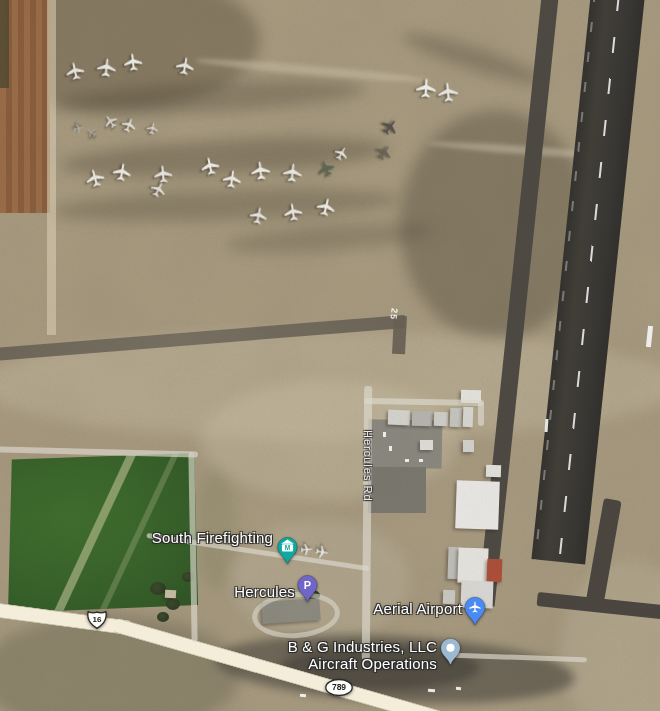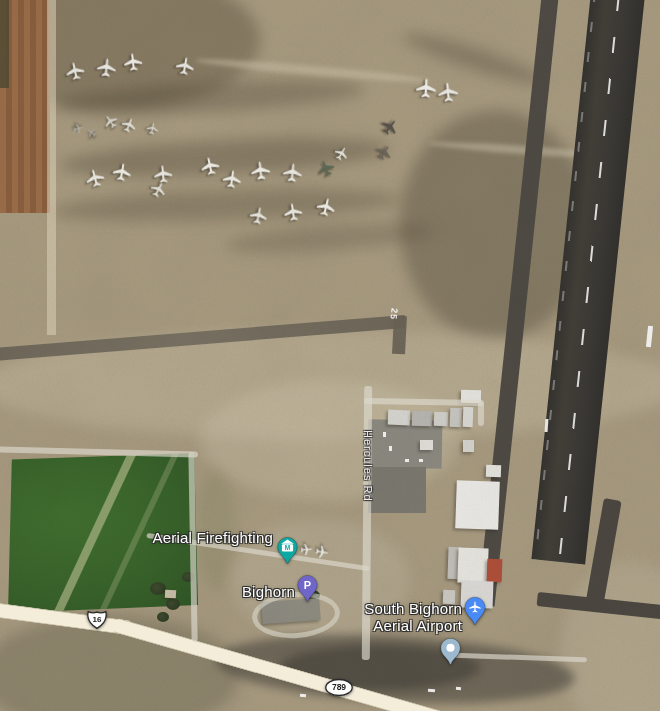--- a/index.html
+++ b/index.html
@@ -258,42 +258,45 @@
     <path d="M2.2 1.6 C5.2 3.2 8 3.4 11 2.2 C14 3.4 16.8 3.2 19.8 1.6 C20.6 5.4 20 9.4 17.6 12.6 C15.8 15 13.4 16.9 11 18.4 C8.6 16.9 6.2 15 4.4 12.6 C2 9.4 1.4 5.4 2.2 1.6 Z" fill="#fdfdfb" stroke="#2a2a2a" stroke-width="1.3"></path>
     <text x="11" y="12.4" font-size="8" font-weight="700" fill="#1d1d1d" text-anchor="middle" font-family="Liberation Sans, sans-serif">16</text>
   </svg>
 
   <svg class="pin" style="left:324px;top:678px" width="30" height="19" viewBox="0 0 30 19">
     <ellipse cx="15" cy="9.5" rx="13.2" ry="8" fill="#fdfdfb" stroke="#2a2a2a" stroke-width="1.3"></ellipse>
     <text x="15" y="12.4" font-size="8.5" font-weight="600" fill="#1d1d1d" text-anchor="middle" font-family="Liberation Sans, sans-serif">789</text>
   </svg>
 
   <div class="poi-label" style="left:55px;top:529px;width:218px">
-    <div>Aerial Firefighting</div>
+    <div>South Firefighting</div>
   </div>
   <svg class="pin" style="left:277px;top:536px" width="21" height="29" viewBox="0 0 24 32">
     <path stroke="rgba(0,0,0,.25)" stroke-width="1" d="M12 1 C5.9 1 1 5.9 1 12 C1 15.5 2.6 18.3 4.9 21.2 C7.5 24.4 10.5 27.3 11.3 30.3 C11.5 31 12.5 31 12.7 30.3 C13.5 27.3 16.5 24.4 19.1 21.2 C21.4 18.3 23 15.5 23 12 C23 5.9 18.1 1 12 1 Z" fill="#0ba9a2"></path>
     <path d="M12 3.4 L4.8 8.3 H19.2 Z" fill="#fff"></path>
     <rect x="5.6" y="8.9" width="12.8" height="8.2" rx="1.2" fill="#fff"></rect>
     <text x="12" y="15.7" font-size="7.5" font-weight="700" text-anchor="middle" font-family="Liberation Sans, sans-serif" fill="#0ba9a2">M</text>
   </svg>
 
-  <div class="poi-label" style="left:183px;top:583px;width:112px">Bighorn</div>
+  <div class="poi-label" style="left:183px;top:583px;width:112px">Hercules</div>
   <svg class="pin" style="left:297px;top:574px" width="21" height="29" viewBox="0 0 24 32">
     <path stroke="rgba(0,0,0,.25)" stroke-width="1" d="M12 1 C5.9 1 1 5.9 1 12 C1 15.5 2.6 18.3 4.9 21.2 C7.5 24.4 10.5 27.3 11.3 30.3 C11.5 31 12.5 31 12.7 30.3 C13.5 27.3 16.5 24.4 19.1 21.2 C21.4 18.3 23 15.5 23 12 C23 5.9 18.1 1 12 1 Z" fill="#6f66c8"></path>
     <text x="12" y="16.6" font-size="12.5" font-weight="700" fill="#fff" text-anchor="middle" font-family="Liberation Sans, sans-serif">P</text>
   </svg>
 
   <div class="poi-label" style="left:330px;top:600px;width:132px">
-    <div>South Bighorn</div>
     <div>Aerial Airport</div>
   </div>
   <svg class="pin" style="left:464px;top:596px" width="22" height="30" viewBox="0 0 24 32">
     <path stroke="rgba(0,0,0,.25)" stroke-width="1" d="M12 1 C5.9 1 1 5.9 1 12 C1 15.5 2.6 18.3 4.9 21.2 C7.5 24.4 10.5 27.3 11.3 30.3 C11.5 31 12.5 31 12.7 30.3 C13.5 27.3 16.5 24.4 19.1 21.2 C21.4 18.3 23 15.5 23 12 C23 5.9 18.1 1 12 1 Z" fill="#4a8af4"></path>
     <path fill="#fff" transform="translate(4.9,4.5) scale(0.59)" d="M12 1.3 C12.9 2.3 13.2 3.7 13.2 5.3 L13.2 8.7 L22.6 13.3 L22.6 15.5 L13.2 13.5 L13.2 17.9 L16.4 20.7 L16.4 22.3 L12 21.1 L7.6 22.3 L7.6 20.7 L10.8 17.9 L10.8 13.5 L1.4 15.5 L1.4 13.3 L10.8 8.7 L10.8 5.3 C10.8 3.7 11.1 2.3 12 1.3 Z"></path>
   </svg>
 
+  <div class="poi-label" style="left:260px;top:638px;width:177px">
+    <div>B &amp; G Industries, LLC</div>
+    <div>Aircraft Operations</div>
+  </div>
   <svg class="pin" style="left:440px;top:637px" width="21" height="29" viewBox="0 0 24 32">
     <path stroke="rgba(0,0,0,.2)" stroke-width="1" d="M12 1 C5.9 1 1 5.9 1 12 C1 15.5 2.6 18.3 4.9 21.2 C7.5 24.4 10.5 27.3 11.3 30.3 C11.5 31 12.5 31 12.7 30.3 C13.5 27.3 16.5 24.4 19.1 21.2 C21.4 18.3 23 15.5 23 12 C23 5.9 18.1 1 12 1 Z" fill="#9cb9cf"></path>
     <circle cx="12" cy="11.8" r="4.6" fill="#fff"></circle>
   </svg>
 
 </div>
 
 </body></html>

